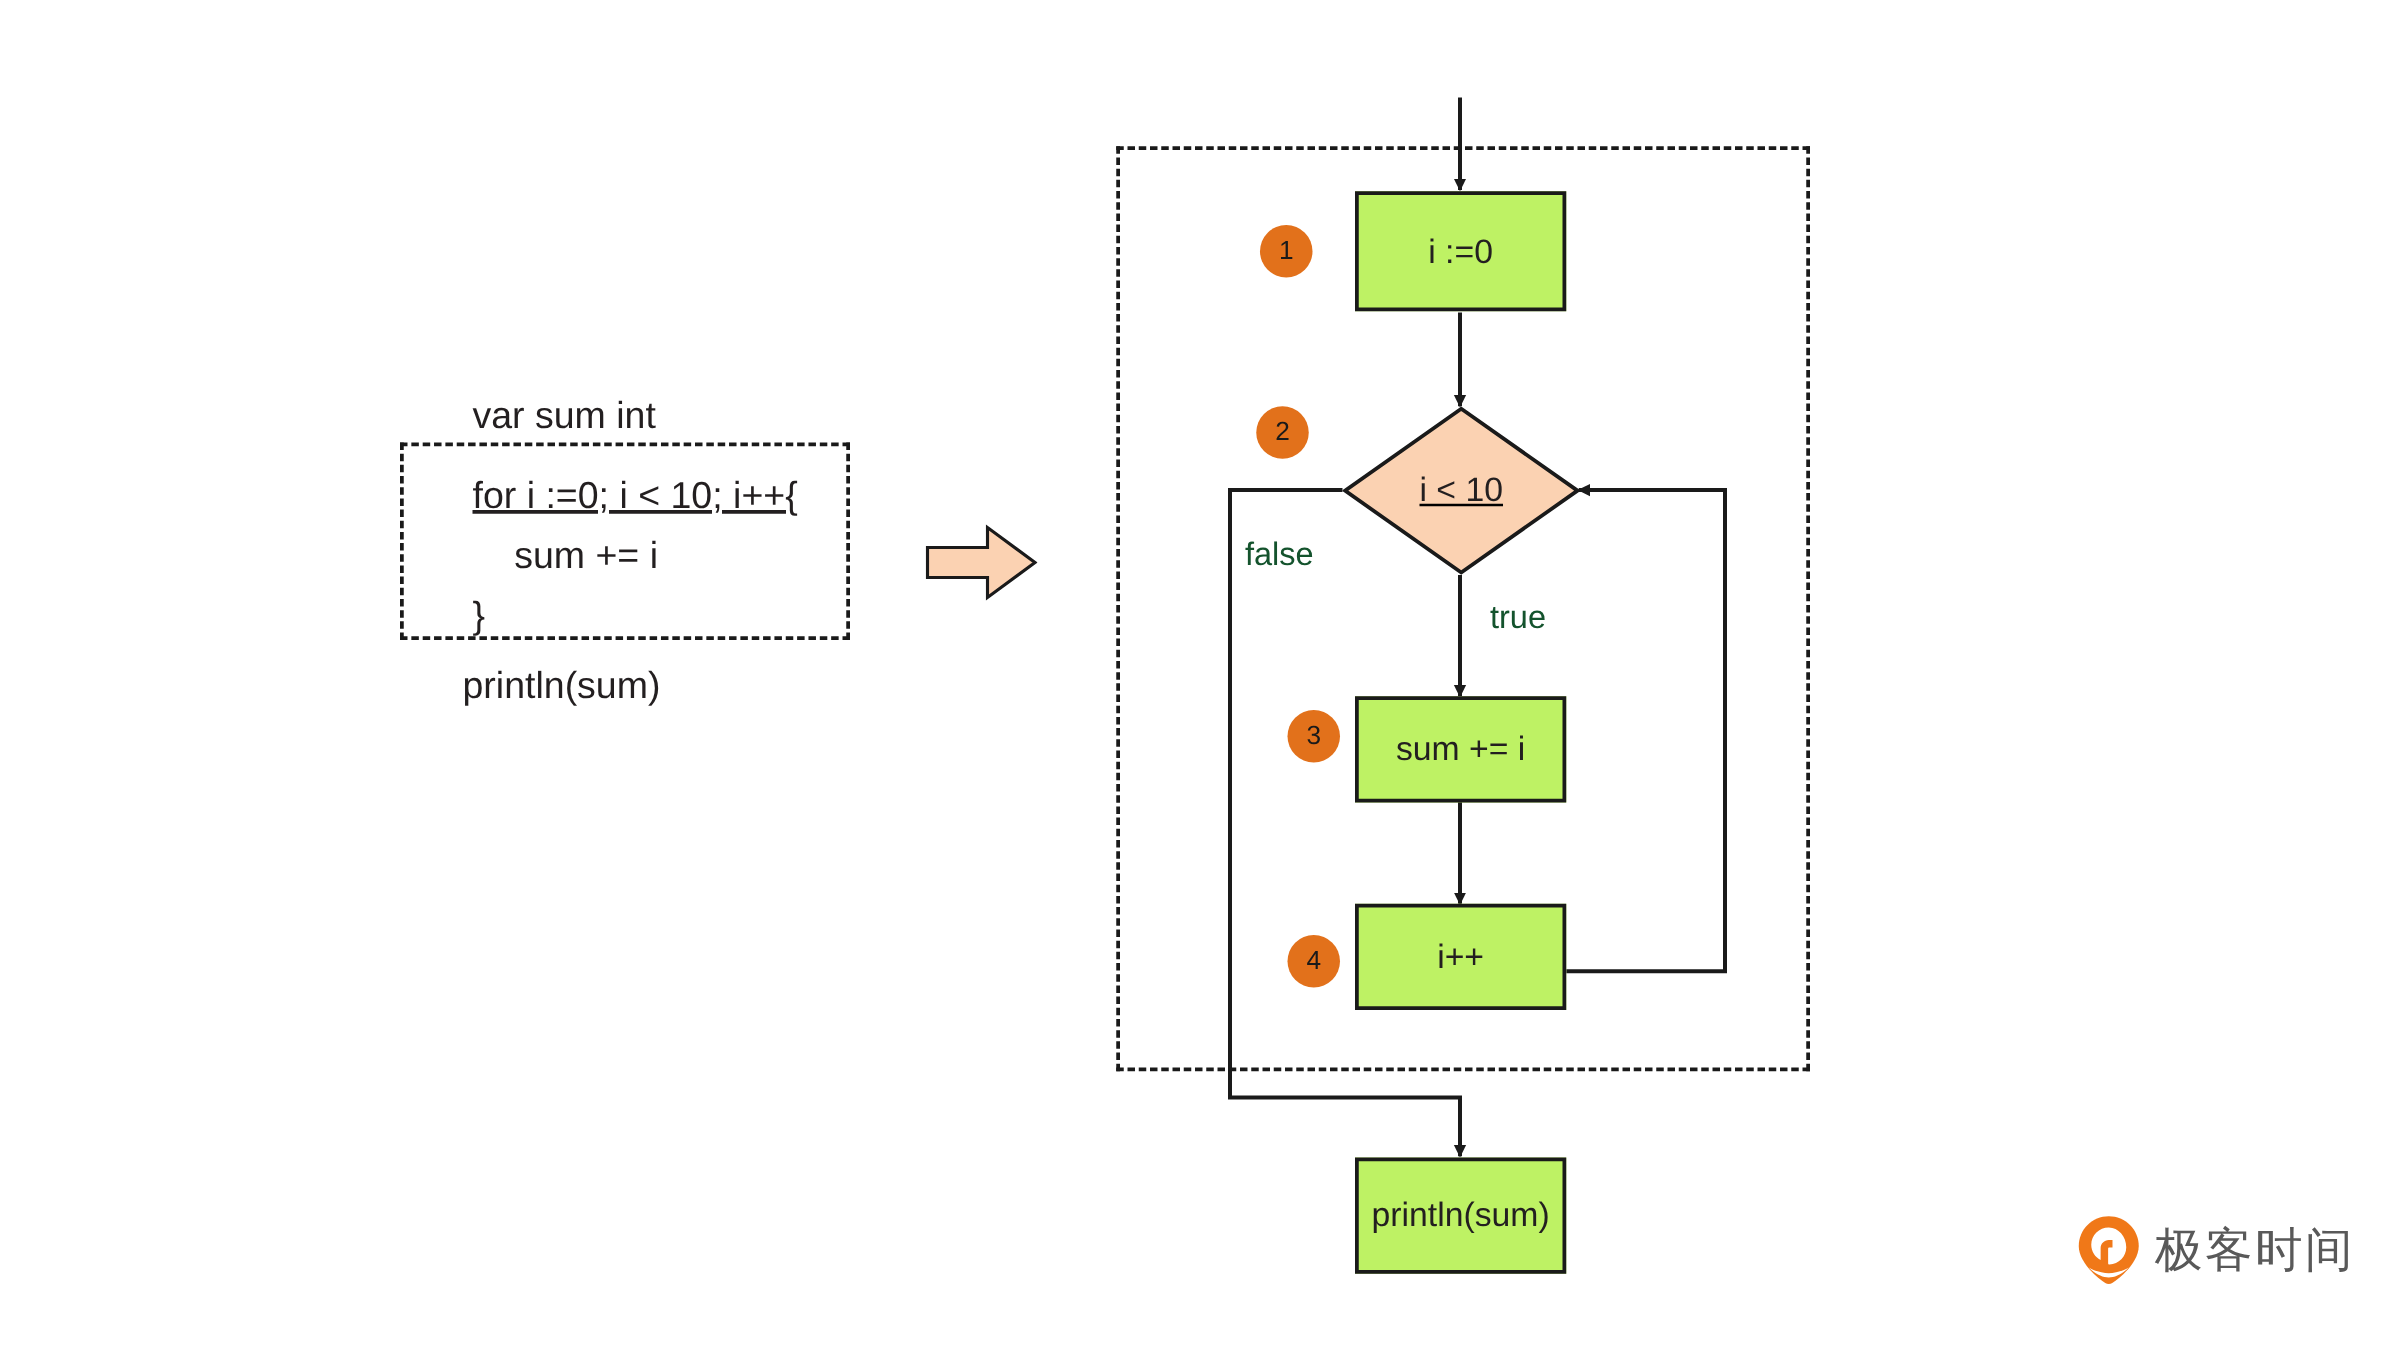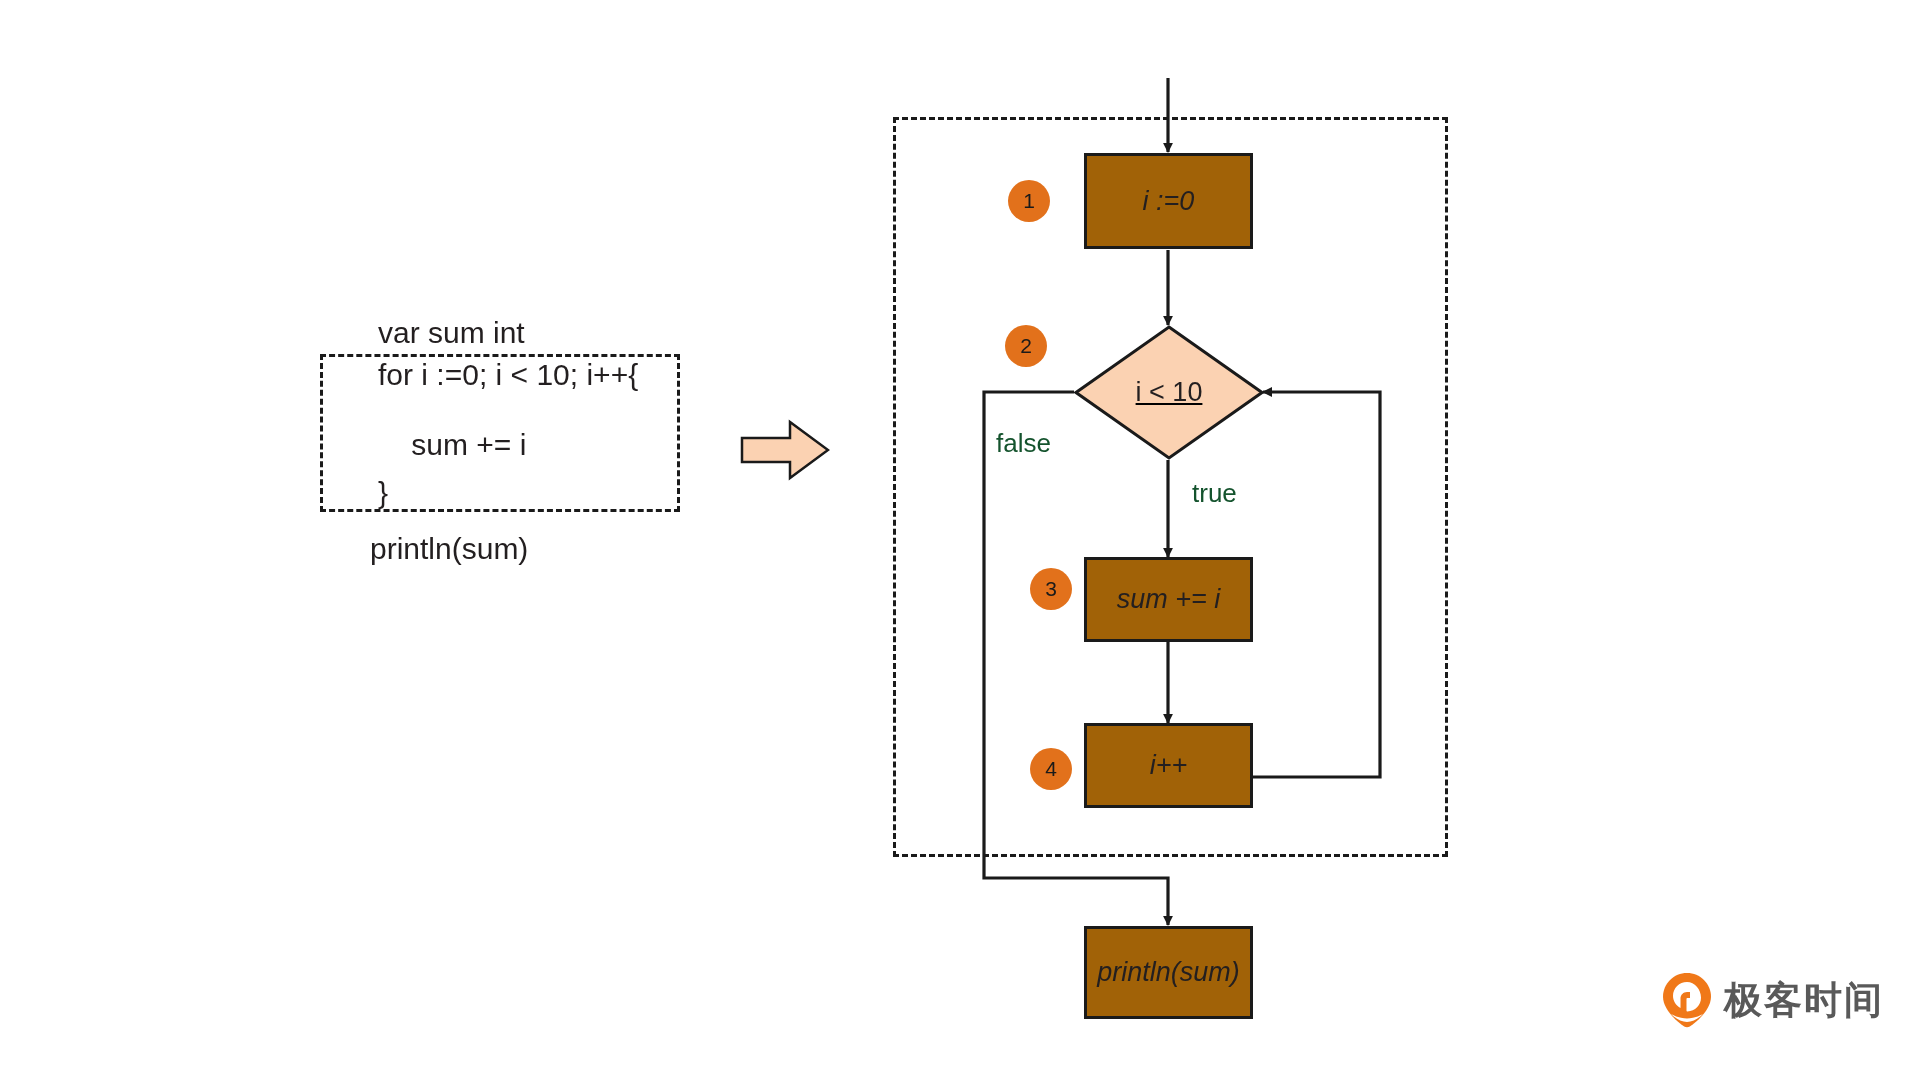--- a/index.html
+++ b/index.html
@@ -32,29 +32,28 @@
   
   .dashed-box {
     position: absolute;
     border: 3px dashed #1a1a1a;
     background: transparent;
   }
 
   
   .node-rect {
     position: absolute;
-    background: #a16207;
+    background: #bef264;
     border: 3px solid #1a1a1a;
     display: flex;
     align-items: center;
     justify-content: center;
     font-size: 27px;
     color: #231f20;
     white-space: nowrap;
-    font-style: italic;
   }
 
   .node-diamond-wrap {
     position: absolute;
     display: flex;
     align-items: center;
     justify-content: center;
     text-decoration: underline;
   }
   .node-diamond-label {
@@ -105,33 +104,32 @@
     position: absolute;
     display: flex;
     align-items: center;
     gap: 12px;
   }
   .wm-text {
     font-size: 38px;
     color: #595959;
     letter-spacing: 2px;
     font-family: "DejaVu Sans", sans-serif;
-    font-weight: bold;
   }
 </style>
 </head>
 <body>
 
 <div id="canvas">
 
   <div class="code-line" style="left:378px; top:318px;">var sum int</div>
 
   <div class="dashed-box" style="left:320px; top:354px; width:360px; height:158px;"></div>
 
-  <div class="code-line" style="left:378px; top:360px;">for i :=0; i &lt; 10; i++{</div>
+  <div class="code-line" style="left:378px; top:382px;text-decoration:underline;">for i :=0; i &lt; 10; i++{</div>
   <div class="code-line" style="left:378px; top:430px;">    sum += i</div>
   <div class="code-line" style="left:378px; top:478px;">}</div>
 
   <div class="code-line" style="left:370px; top:534px;">println(sum)</div>
 
   <svg class="big-arrow" style="left:740px; top:418px;" width="90" height="64" viewBox="0 0 90 64">
     <polygon points="2,20 50,20 50,4 88,32 50,60 50,44 2,44" fill="#fbd2b2" stroke="#1a1a1a" stroke-width="2.5" stroke-linejoin="miter"></polygon>
   </svg>
 
   <div class="dashed-box" style="left:893px; top:117px; width:555px; height:740px;"></div>

